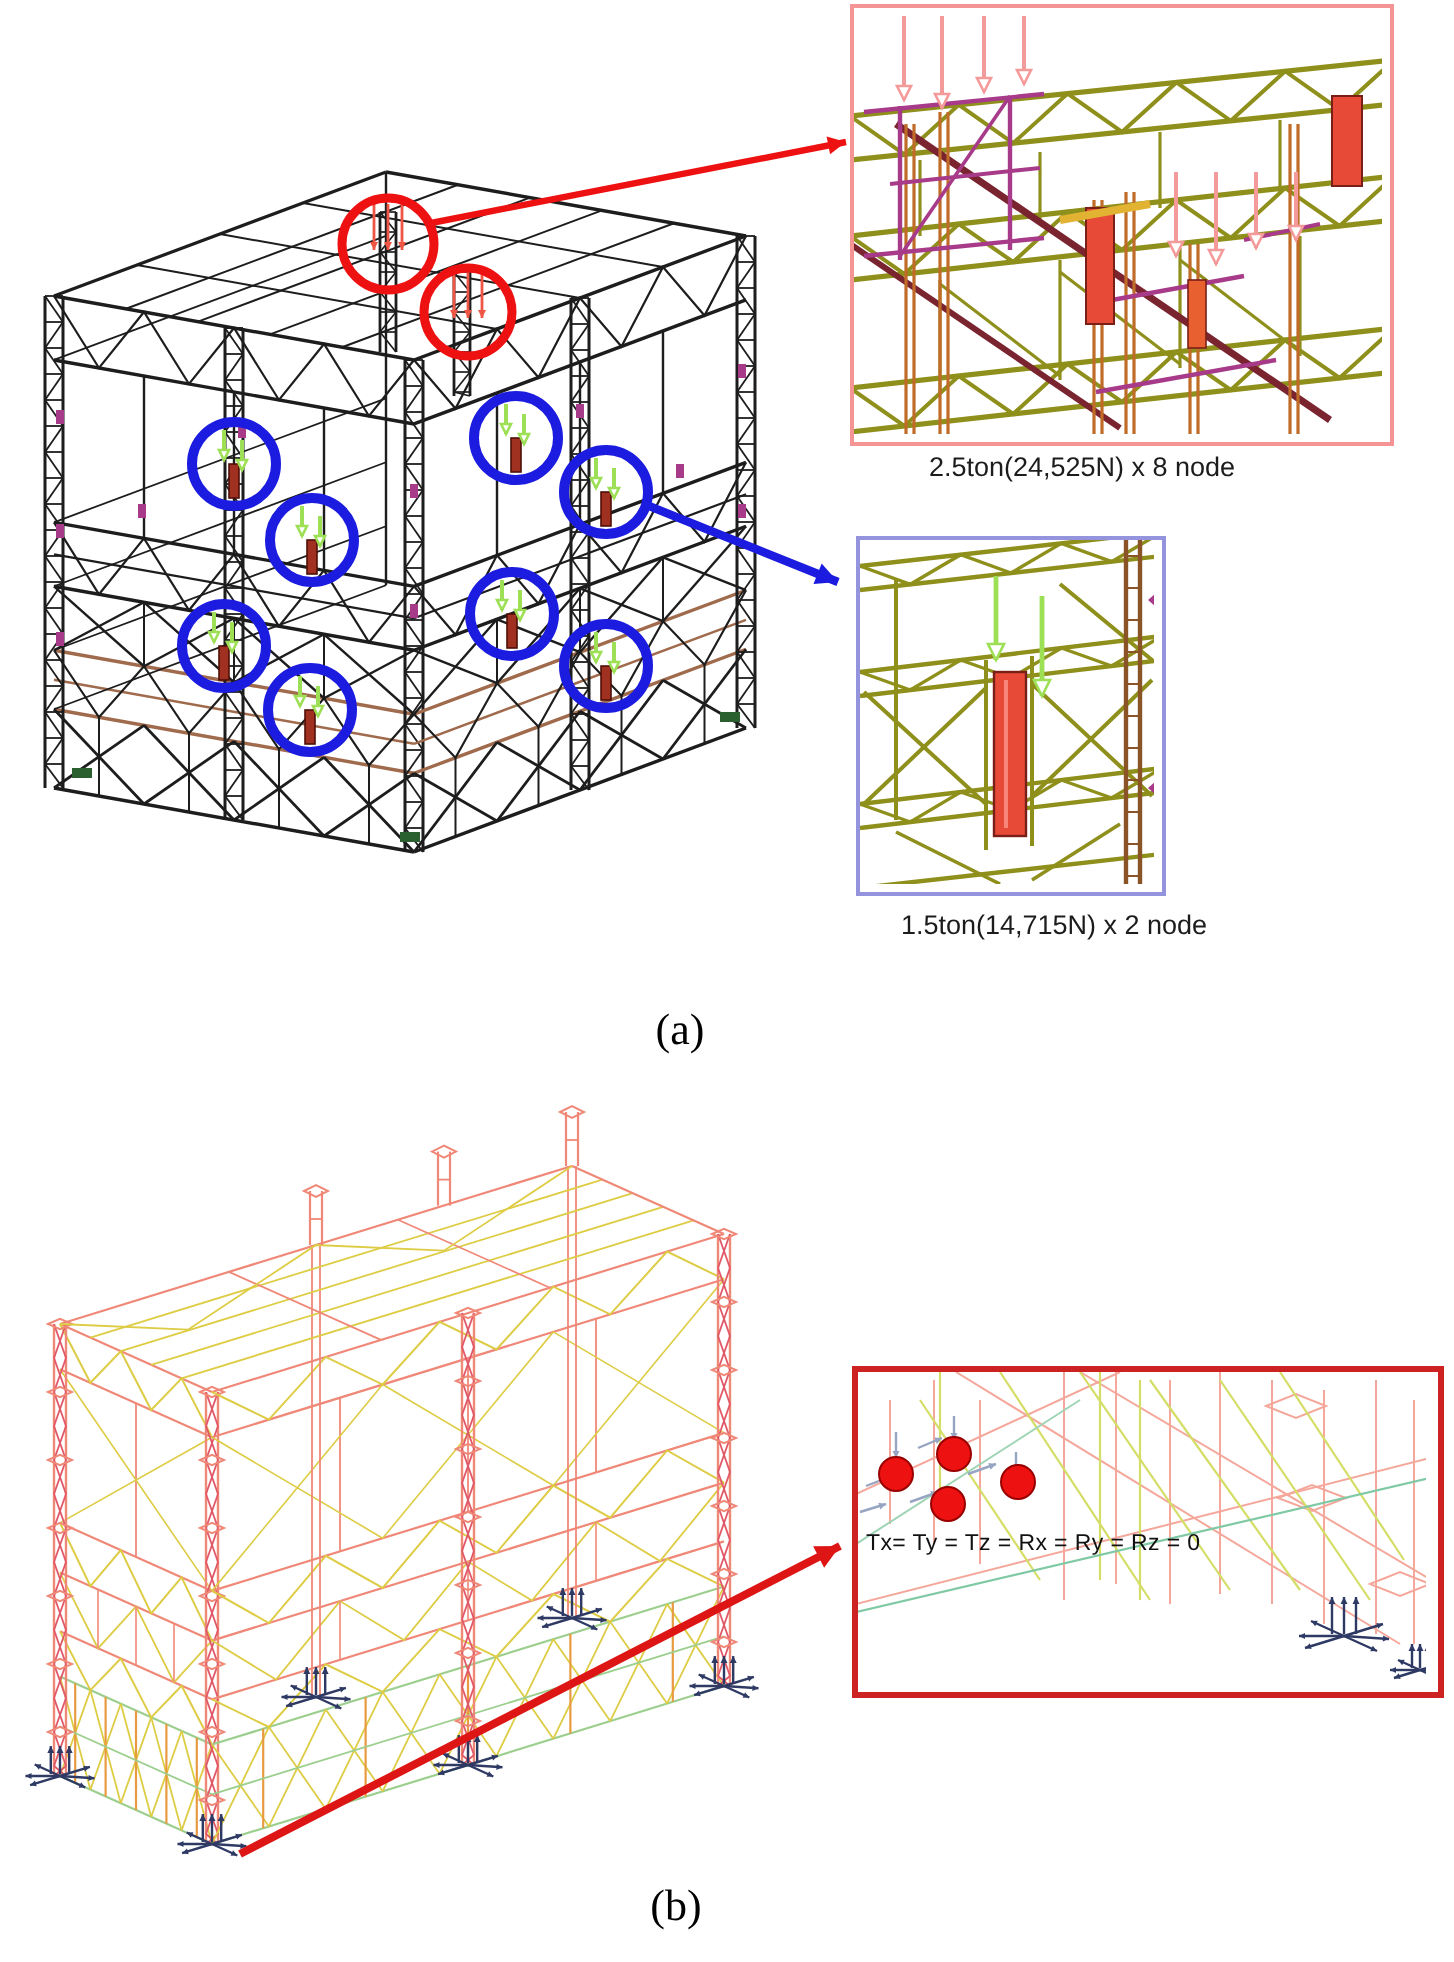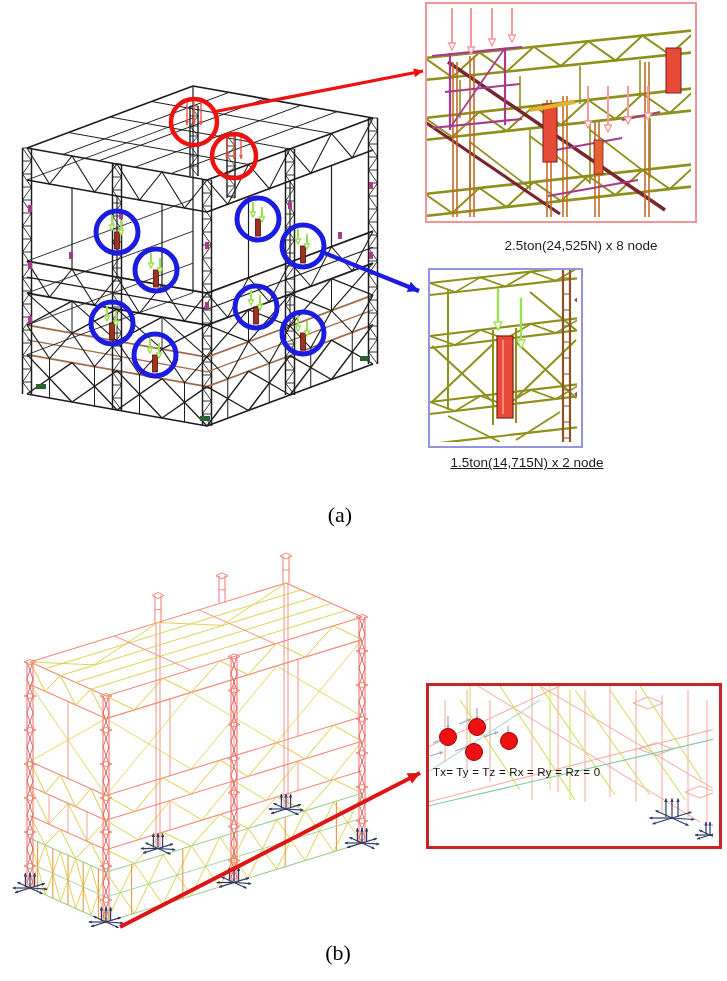--- a/index.html
+++ b/index.html
@@ -4,22 +4,22 @@
 <style>
   html,body{margin:0;padding:0;background:#ffffff;}
   .page{position:relative;width:727px;height:981px;background:#ffffff;overflow:hidden;
         font-family:"Liberation Sans",sans-serif;}
   svg{position:absolute;left:0;top:0;}
   .frame{position:absolute;border-style:solid;background:transparent;pointer-events:none;}
   .frame-large{left:425px;top:2px;width:268px;height:217px;border-width:2px;border-color:#f49494;}
   .frame-small{left:428px;top:268px;width:151px;height:176px;border-width:2px;border-color:#9393de;}
   .frame-bc{left:426px;top:683px;width:290px;height:160px;border-width:3px;border-color:#cc2222;}
   .caption{position:absolute;color:#1c1c1c;font-size:13.5px;text-align:center;white-space:nowrap;}
-  .cap-large{left:445px;top:226px;width:272px;margin-top:12px;}
-  .cap-small{left:423px;top:455px;width:208px;text-decoration:underline;}
+  .cap-large{left:405px;top:226px;width:272px;}
+  .cap-small{left:423px;top:455px;width:208px;}
   .panel-label{position:absolute;font-family:"Liberation Serif","DejaVu Serif",serif;
                font-size:22px;color:#000;text-align:center;width:80px;}
   .label-a{left:300px;top:502px;}
   .label-b{left:298px;top:940px;}
   .bc-text{position:absolute;left:433px;top:766px;width:210px;font-size:11.5px;
            font-weight:normal;color:#111;letter-spacing:0.2px;white-space:nowrap;}
 </style>
 </head>
 <body>
 

